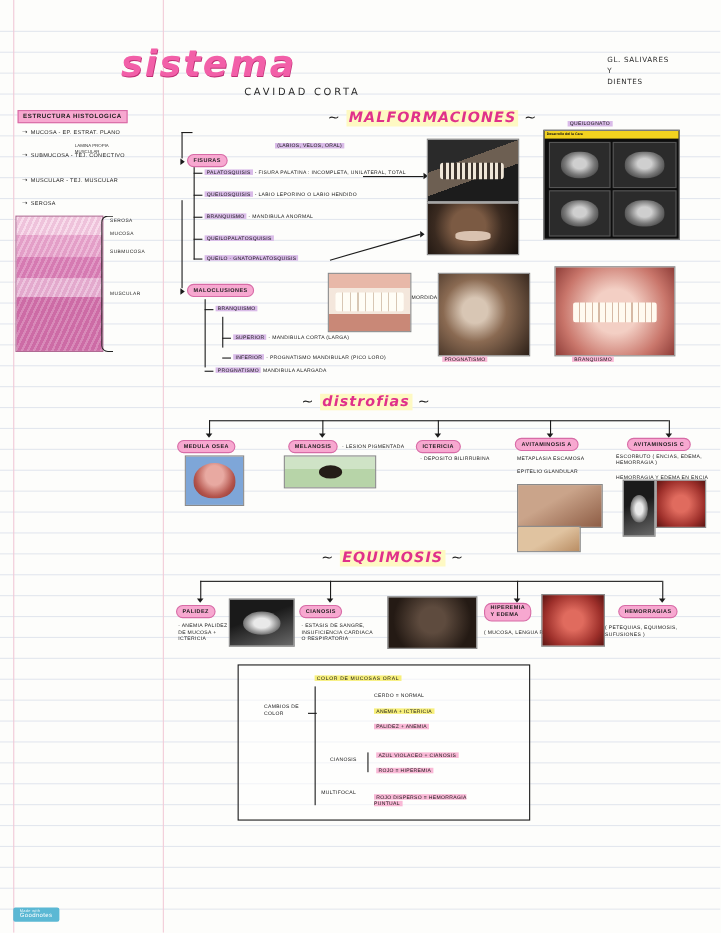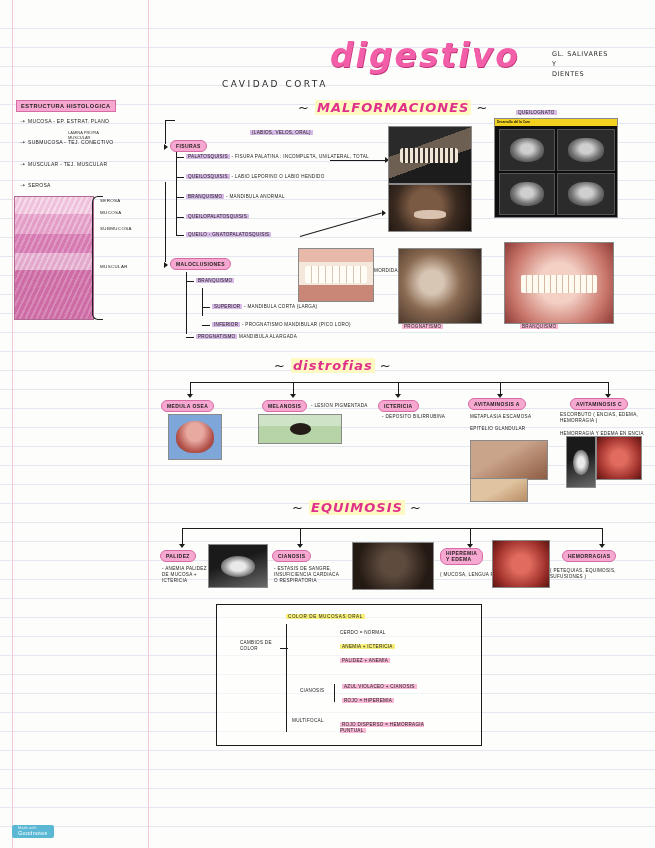--- a/index.html
+++ b/index.html
@@ -191,21 +191,21 @@
     <div class="line" style="top: 769px;"></div>
     <div class="line" style="top: 788px;"></div>
     <div class="line" style="top: 807px;"></div>
     <div class="line" style="top: 826px;"></div>
   </div>
 <div class="margin-line"></div>
 <div class="margin-line r"></div>
 
 <div class="sheet">
 
-  <div class="title-digestivo">digestivo</div>
+  <div class="title-sistema">sistema</div>
   <div class="subtitle-cavidad">CAVIDAD CORTA</div>
   <div class="gl-sal" style="white-space:pre">GL. SALIVARES
 Y
 DIENTES</div>
 
   <div class="hist-head">ESTRUCTURA HISTOLOGICA</div>
 
   <div class="hist-list">
     <div class="row">
       <span class="arrow">➝</span>

